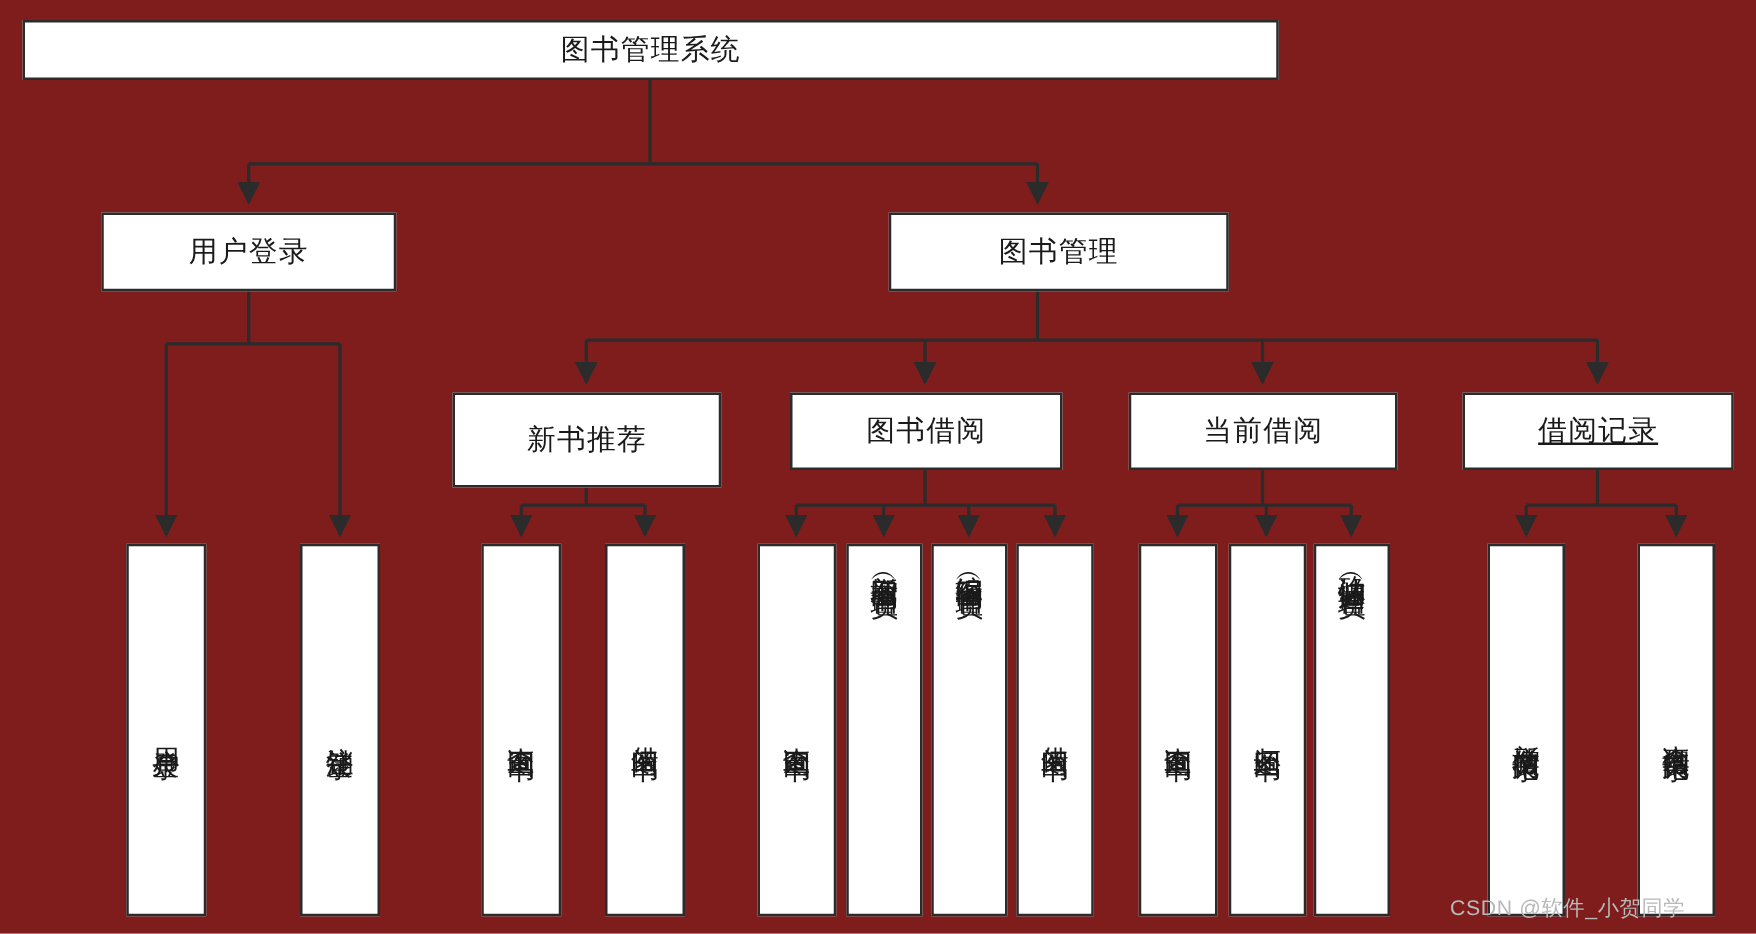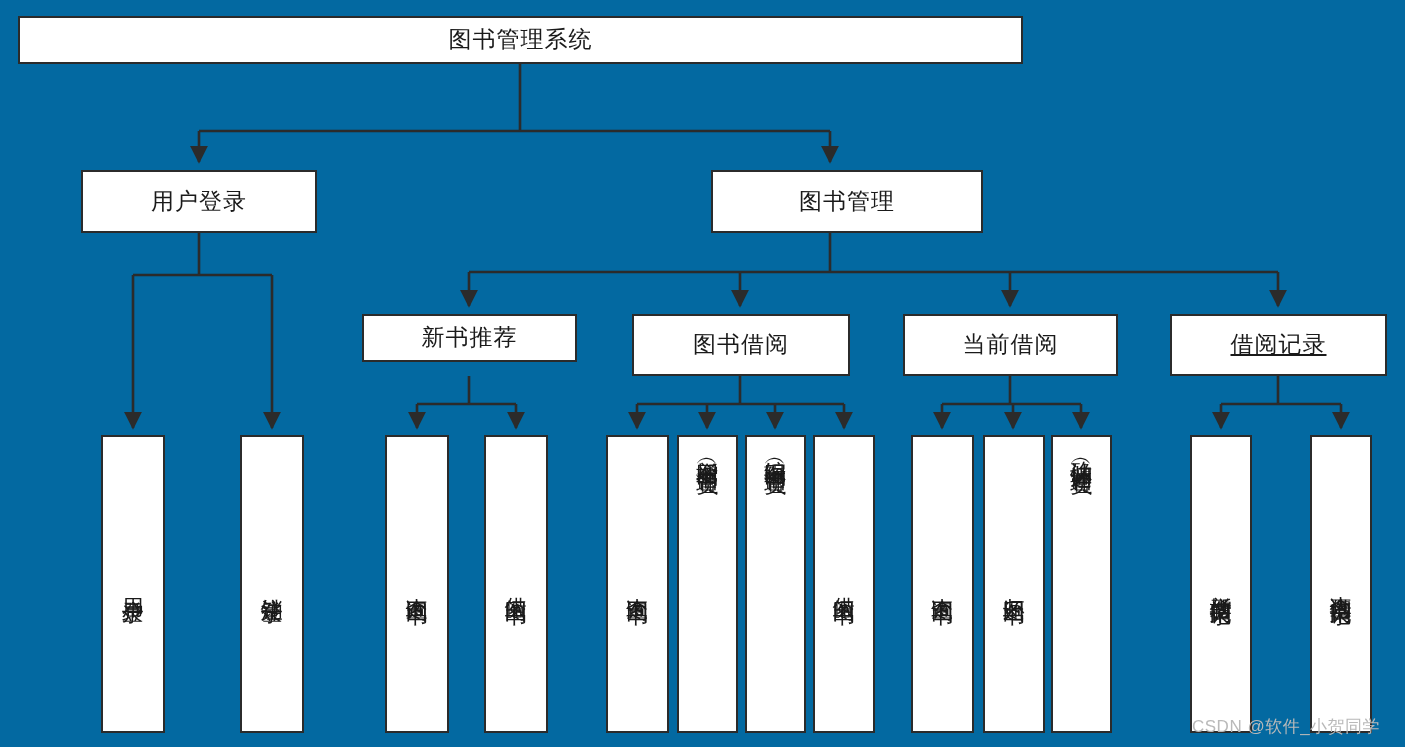--- a/index.html
+++ b/index.html
@@ -8,21 +8,21 @@
     padding: 0;
     background: #ffffff;
   }
   body {
     font-family: "Liberation Sans", "DejaVu Sans", sans-serif;
   }
   #diagram-root {
     position: relative;
     width: 1405px;
     height: 747px;
-    background: #0369a1;
+    background: #7f1d1d;
     overflow: hidden;
   }
   #edge-layer {
     position: absolute;
     left: 0;
     top: 0;
     width: 1405px;
     height: 747px;
     pointer-events: none;
   }
@@ -127,21 +127,21 @@
     <span>图书管理系统</span>
   </div>
 
   <div class="node horizontal" style="left:81px; top:170px; width:236px; height:63px;">
     <span>用户登录</span>
   </div>
   <div class="node horizontal" style="left:711px; top:170px; width:272px; height:63px;">
     <span>图书管理</span>
   </div>
 
-  <div class="node horizontal" style="left:362px; top:314px; width:215px; height:48px;">
+  <div class="node horizontal" style="left:362px; top:314px; width:215px; height:76px;">
     <span>新书推荐</span>
   </div>
   <div class="node horizontal" style="left:632px; top:314px; width:218px; height:62px;">
     <span>图书借阅</span>
   </div>
   <div class="node horizontal" style="left:903px; top:314px; width:215px; height:62px;">
     <span>当前借阅</span>
   </div>
   <div class="node horizontal" style="left:1170px; top:314px; width:217px; height:62px;text-decoration:underline;">
     <span>借阅记录</span>
@@ -184,15 +184,15 @@
     <span class="vlabel">确认归还（管理员）</span>
   </div>
 
   <div class="node vertical center-aligned" style="left:1190px; top:435px; width:62px; height:298px;">
     <span class="vlabel">新增借阅记录</span>
   </div>
   <div class="node vertical center-aligned" style="left:1310px; top:435px; width:62px; height:298px;">
     <span class="vlabel">查询借阅记录</span>
   </div>
 
-  <div class="watermark" style="left:1192px; top:715px;">CSDN @软件_小贺同学</div>
+  <div class="watermark" style="left:1132px; top:715px;padding-left:28px;">CSDN @软件_小贺同学</div>
 
 </div>
 
 </body></html>

